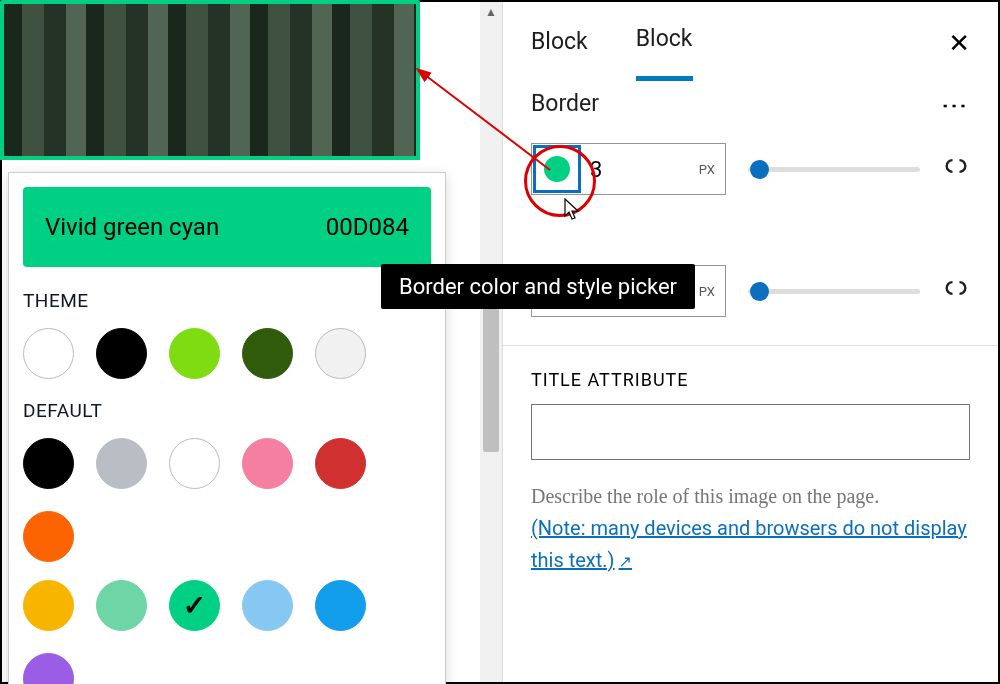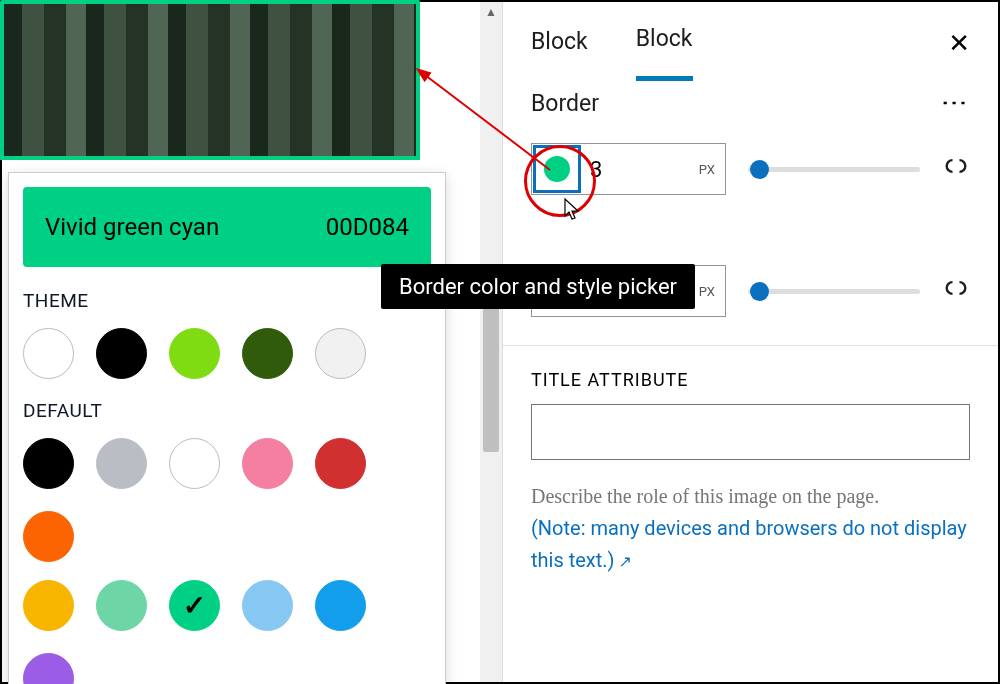--- a/index.html
+++ b/index.html
@@ -116,21 +116,21 @@
   top: 26px;
   font-size: 26px;
   font-weight: 300;
   cursor: pointer;
 }
 .panel-section {
   padding: 10px 28px 28px 28px;
   position: relative;
 }
 .panel-header {
-  display:flex; justify-content:space-between;
+  display:flex; align-items:center; justify-content:space-between;
 }
 .panel-title {
   font-size: 23px;
   color: #1e1e1e;
 }
 .more-dots {
   font-size: 26px;
   letter-spacing: -4px;
   writing-mode: vertical-rl;
   cursor: pointer;
@@ -221,20 +221,21 @@
 }
 .desc-text {
   font-size: 20px;
   color: #757575;
   line-height: 1.6;
   margin-top: 20px;
   font-family: Liberation Serif, serif;
 }
 .desc-link {
   color: #0a6fbf;
+  text-decoration: underline;
   font-size: 20px;
   line-height: 1.6;
   cursor:pointer;
   text-align:right;
 }
 .ext-icon {
   font-size: 16px;
   margin-left: 4px;
 }
 

